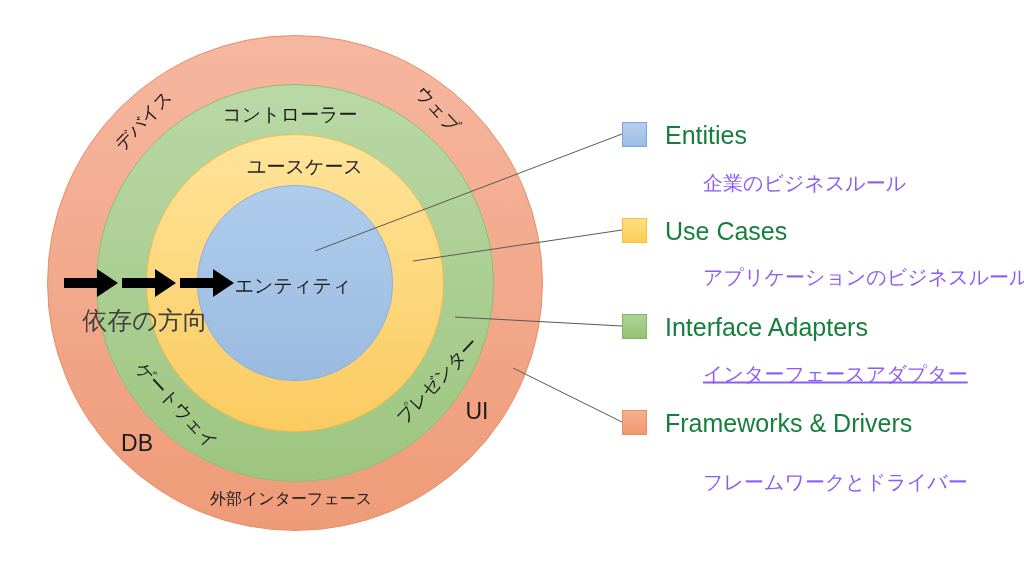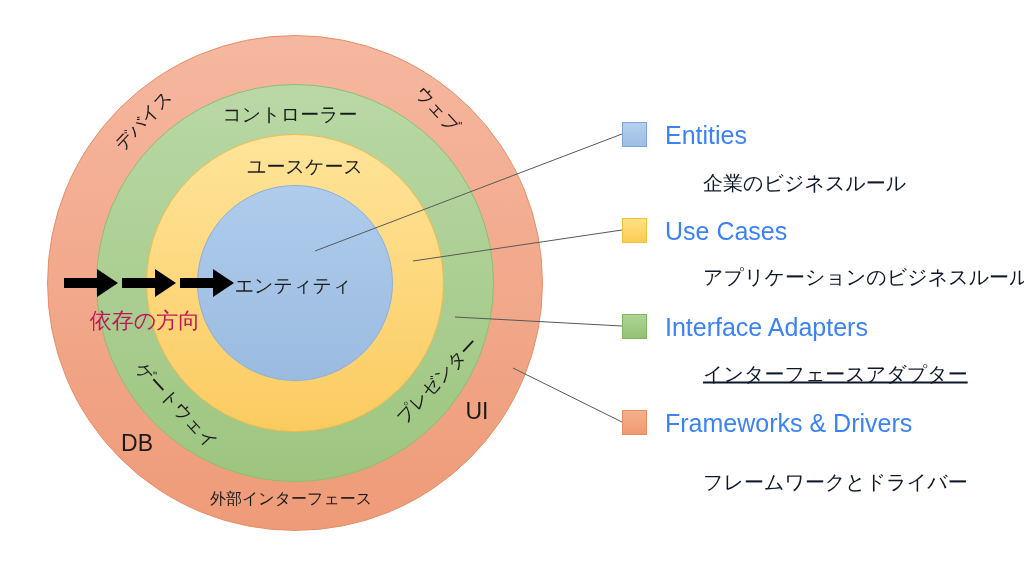--- a/index.html
+++ b/index.html
@@ -31,37 +31,37 @@
     position:absolute;
     transform:translate(-50%,-50%);
     white-space:nowrap;
     font-size:19px;
     color:#1a1a1a;
     line-height:1.1;
   }
   .rot-ccw{transform:translate(-50%,-50%) rotate(-47deg);}
   .rot-cw{transform:translate(-50%,-50%) rotate(47deg);}
   .big{font-size:23px;text-align:center;}
-  .dep-label{font-size:22px;color:#be185d;}
+  .dep-label{font-size:25px;color:#404040;}
 
   .swatch{position:absolute;width:25px;height:25px;box-sizing:border-box;}
   .swatch-blue{background:linear-gradient(180deg,#B5CFEE,#9CBDE4);border:1px solid #7FA5D8;}
   .swatch-yellow{background:linear-gradient(180deg,#FFE085,#FCCC55);border:1px solid #F5C138;}
   .swatch-green{background:linear-gradient(180deg,#AFD397,#94C274);border:1px solid #7EB75C;}
   .swatch-orange{background:linear-gradient(180deg,#F5B08C,#EF9A70);border:1px solid #E78F62;}
 
   .legend-title{
     position:absolute;left:665px;
     transform:translateY(-50%);
-    font-size:25px;color:#3b82f6;white-space:nowrap;
+    font-size:25px;color:#15803d;white-space:nowrap;
   }
   .legend-sub{
     position:absolute;left:703px;
     transform:translateY(-50%);
-    font-size:20px;color:#0f172a;white-space:nowrap;
+    font-size:20px;color:#8b5cf6;white-space:nowrap;
   }
 </style>
 </head>
 <body>
 
 <div class="stage">
 
   <div class="ring ring-orange"></div>
   <div class="ring ring-green"></div>
   <div class="ring ring-yellow"></div>

